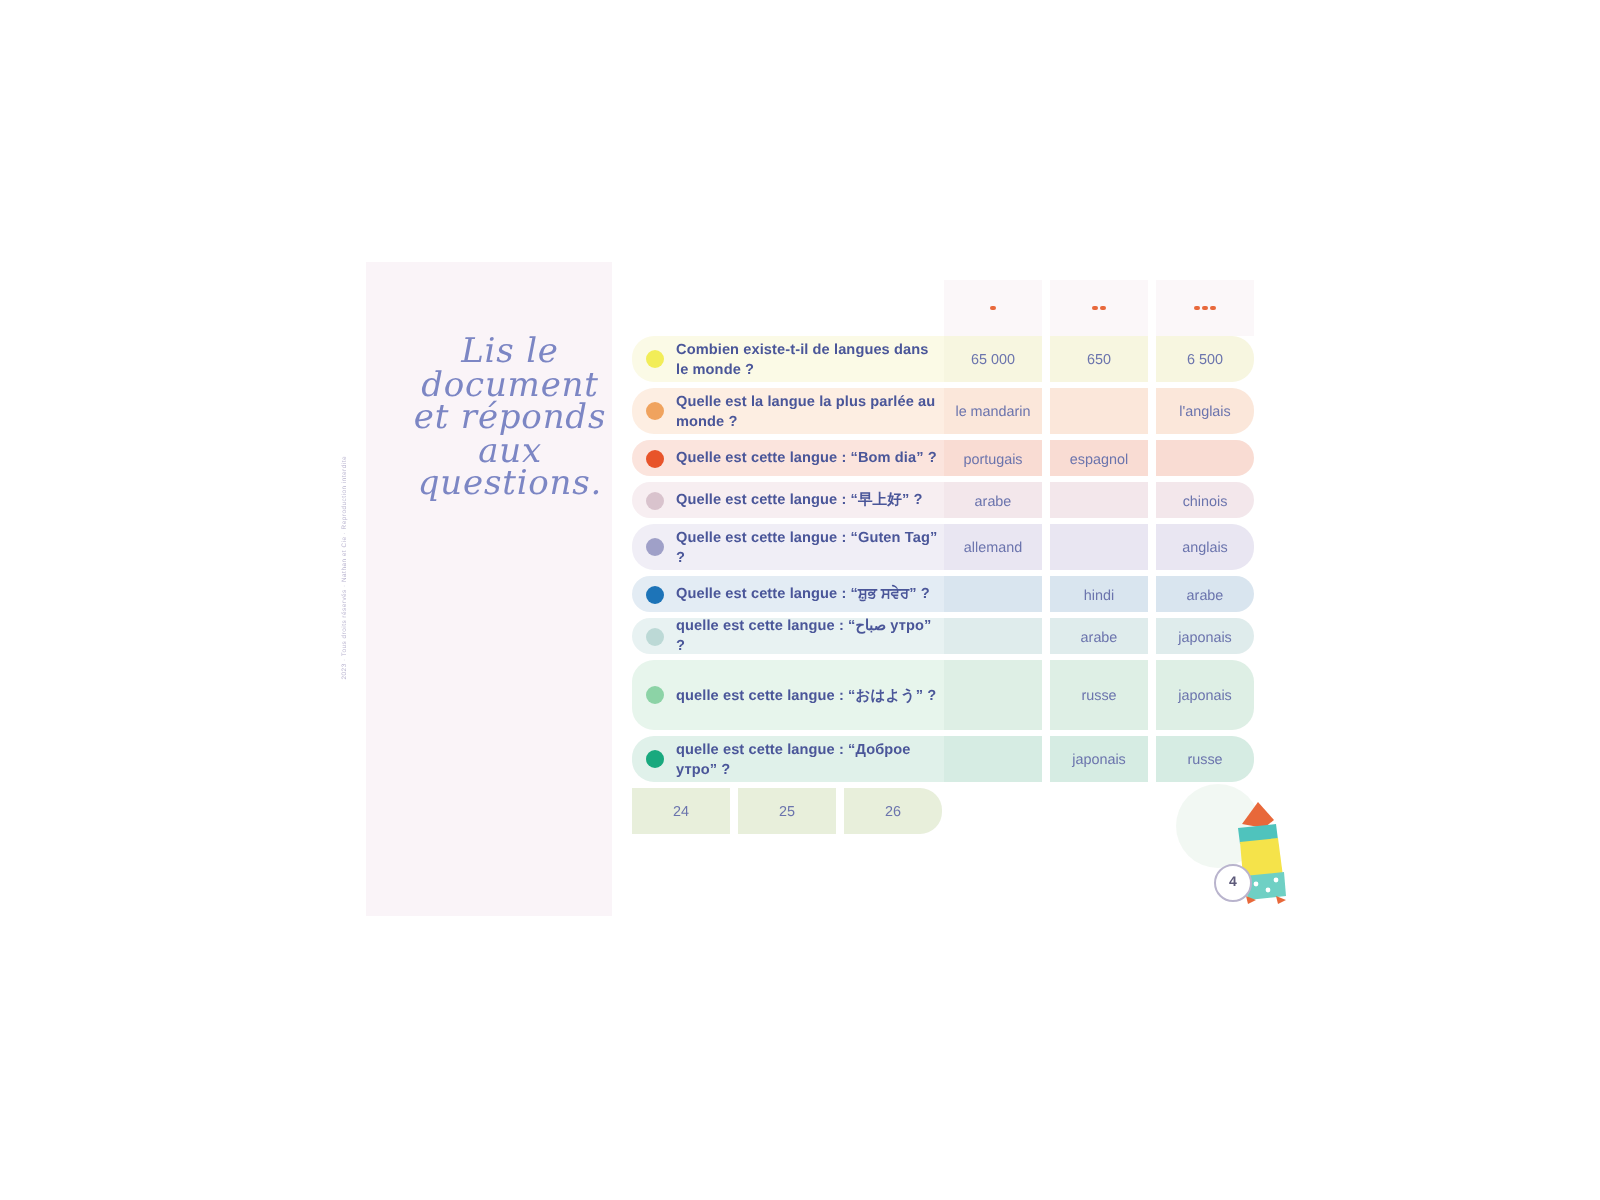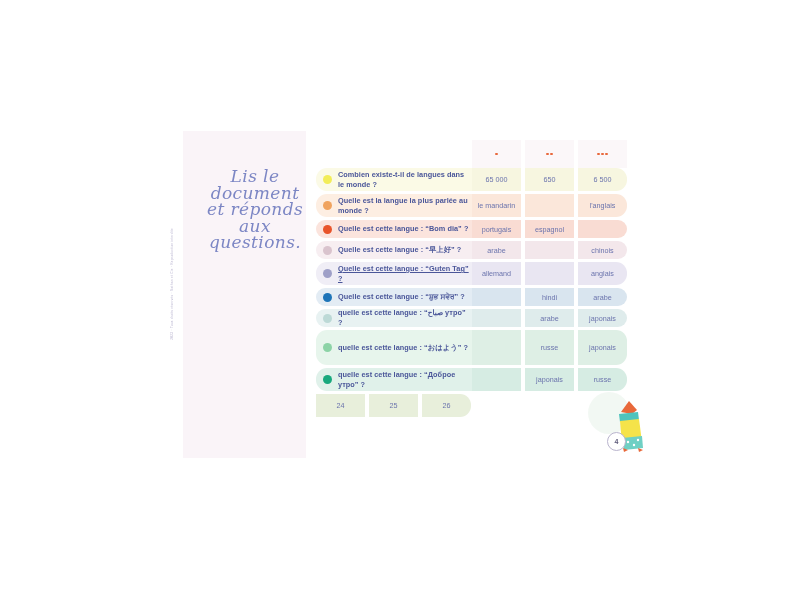--- a/index.html
+++ b/index.html
@@ -160,21 +160,21 @@
             <span class="bullet dotted" style="background: rgb(217, 195, 205);"></span>
             <span class="qtext" style="color: rgb(74, 86, 153);">Quelle est cette langue : “早上好” ?</span>
           </div>
           <div class="acell" style="background: rgb(243, 231, 235); color: rgb(107, 116, 173);">arabe</div>
           <div class="acell empty" style="background: rgb(243, 231, 235); color: rgb(107, 116, 173);"></div>
           <div class="acell" style="background: rgb(243, 231, 235); color: rgb(107, 116, 173);">chinois</div>
         </div>
         <div class="row" style="height: 23px;">
           <div class="qcell" style="background: rgb(240, 238, 246);">
             <span class="bullet" style="background: rgb(159, 160, 200);"></span>
-            <span class="qtext" style="color: rgb(74, 86, 153); text-decoration: underline;">Quelle est cette langue : “Guten Tag” ?</span>
+            <span class="qtext" style="color: rgb(74, 86, 153);">Quelle est cette langue : “Guten Tag” ?</span>
           </div>
           <div class="acell" style="background: rgb(233, 230, 242); color: rgb(107, 116, 173);">allemand</div>
           <div class="acell empty" style="background: rgb(233, 230, 242); color: rgb(107, 116, 173);"></div>
           <div class="acell" style="background: rgb(233, 230, 242); color: rgb(107, 116, 173); text-align: center;">anglais</div>
         </div>
         <div class="row" style="height: 18px;">
           <div class="qcell" style="background: rgb(227, 236, 244);">
             <span class="bullet" style="background: rgb(29, 116, 184);"></span>
             <span class="qtext" style="color: rgb(74, 86, 153);">Quelle est cette langue : “ਸ਼ੁਭ ਸਵੇਰ” ?</span>
           </div>

